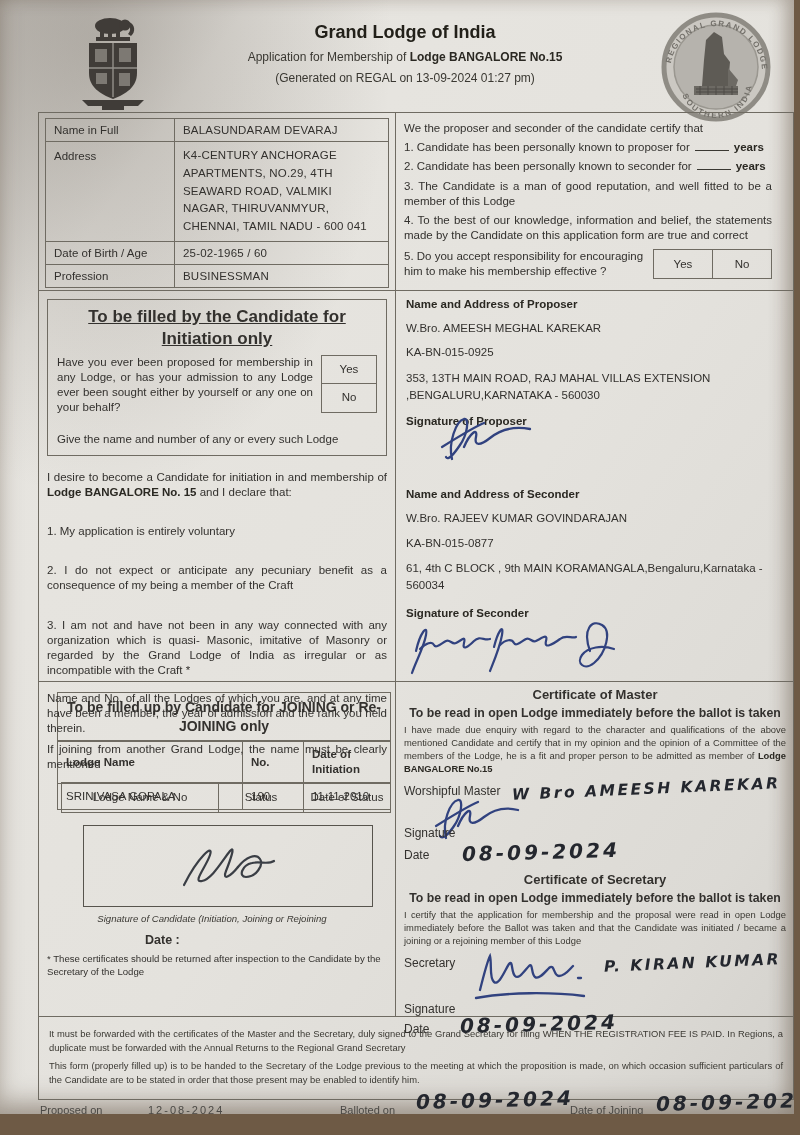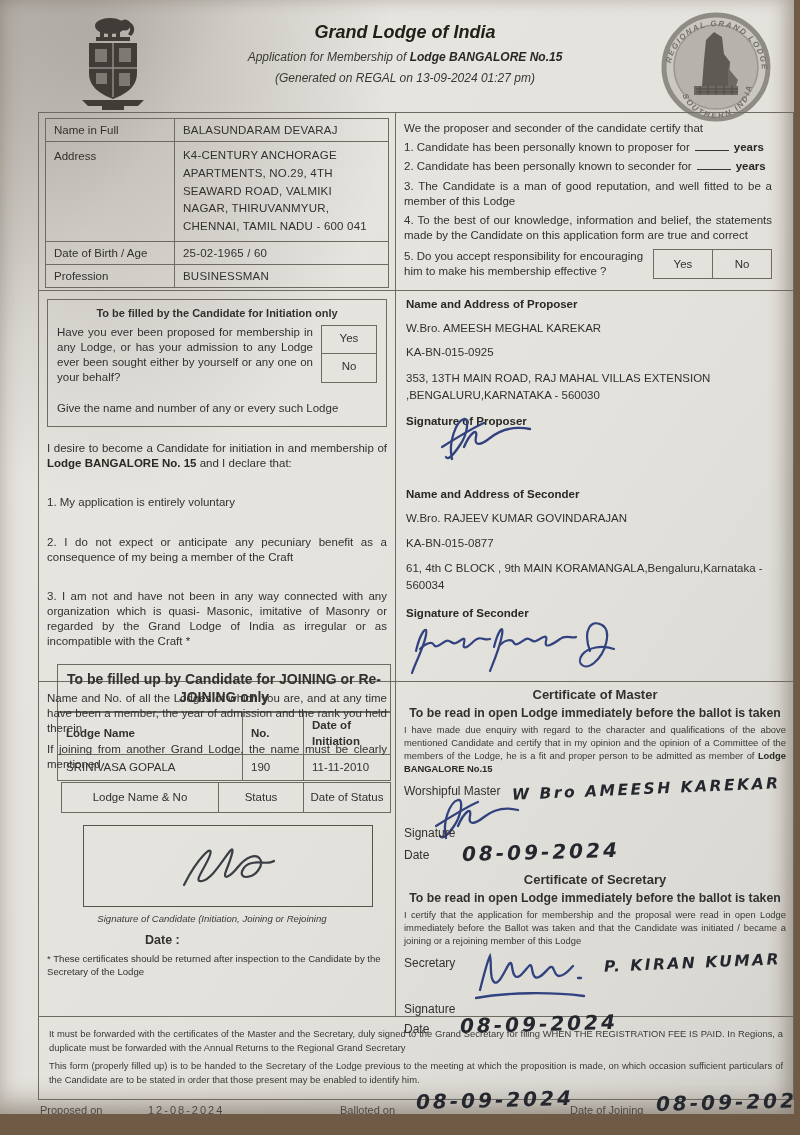--- a/index.html
+++ b/index.html
@@ -10,21 +10,21 @@
     color:#33312e;
   }
   .paper{
     position:absolute;left:0;top:0;width:794px;height:1114px;overflow:hidden;
     background:
       radial-gradient(ellipse at 12% 4%, rgba(70,60,50,.28), rgba(70,60,50,0) 30%),
       linear-gradient(125deg,#ccc9c3 0%, #e7e5e0 16%, #e4e2dd 55%, #dcdad5 85%, #d2d0cb 100%);
     box-shadow: inset 0 -14px 22px rgba(80,62,45,.35), inset -10px 0 16px rgba(80,62,45,.22);
   }
   
-  .hdr{position:absolute;left:0;top:0;width:794px;height:114px;font-style:italic;}
+  .hdr{position:absolute;left:0;top:0;width:794px;height:114px;}
   .crest{position:absolute;left:58px;top:12px;}
   .seal{position:absolute;left:652px;top:10px;}
   .titles{position:absolute;left:170px;top:22px;width:470px;text-align:center;}
   .titles .t1{font-size:18px;font-weight:bold;color:#222019;}
   .titles .t2{font-size:12px;margin-top:10px;color:#3a3832;}
   .titles .t3{font-size:12px;margin-top:7px;color:#3a3832;}
   .titles .t4{font-size:12px;margin-top:7px;color:#3a3832;}
   b,.b{font-weight:bold;color:#2a2822;}
   
   .content{position:absolute;left:38px;top:112px;width:754px;border:1px solid #6f6b62;background:transparent;}
@@ -44,21 +44,21 @@
   .ci{margin:4px 0;}
   .blank{display:inline-block;width:34px;border-bottom:1.2px solid #3a3832;height:10px;margin:0 5px 0 5px;}
   .c5row{display:flex;align-items:center;margin-top:6px;}
   .c5txt{width:248px;}
   .ynrow{display:flex;margin-left:8px;border:1px solid #6f6b62;}
   .ynrow .yn{width:58px;height:28px;display:flex;align-items:center;justify-content:center;font-size:11.5px;}
   .ynrow .yn + .yn{border-left:1px solid #6f6b62;}
   
   .midL{padding:8px 8px 6px 8px;}
   .initbox{border:1px solid #6f6b62;padding:6px 9px 8px 9px;min-height:128px;box-sizing:border-box;}
-  .initbox .bt{text-align:center;font-weight:bold;font-size:11px;margin-bottom:4px;}
+  .initbox .bt{text-align:center;font-weight:bold;font-size:17px;margin-bottom:4px;text-decoration:underline;}
   .iq{display:flex;}
   .iqtxt{flex:1;}
   .yncol{width:54px;margin-left:8px;border:1px solid #6f6b62;height:56px;}
   .yncol .yn{height:27px;display:flex;align-items:center;justify-content:center;font-size:11.5px;}
   .yncol .yn + .yn{border-top:1px solid #6f6b62;}
   .giveline{margin-top:16px;}
   .desire{margin-top:14px;}
   .dec{margin-top:24px;}
   
   .joinbox{margin:14px 0 0 10px;width:332px;border:1px solid #6f6b62;}

